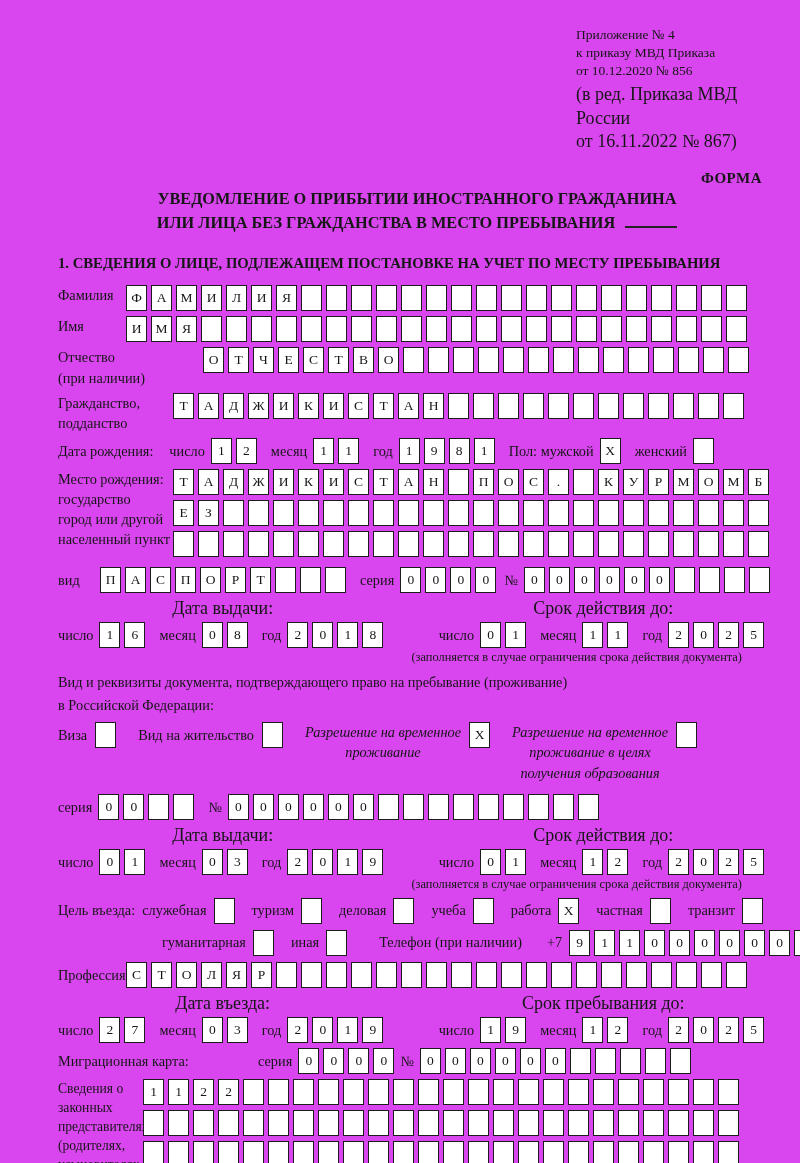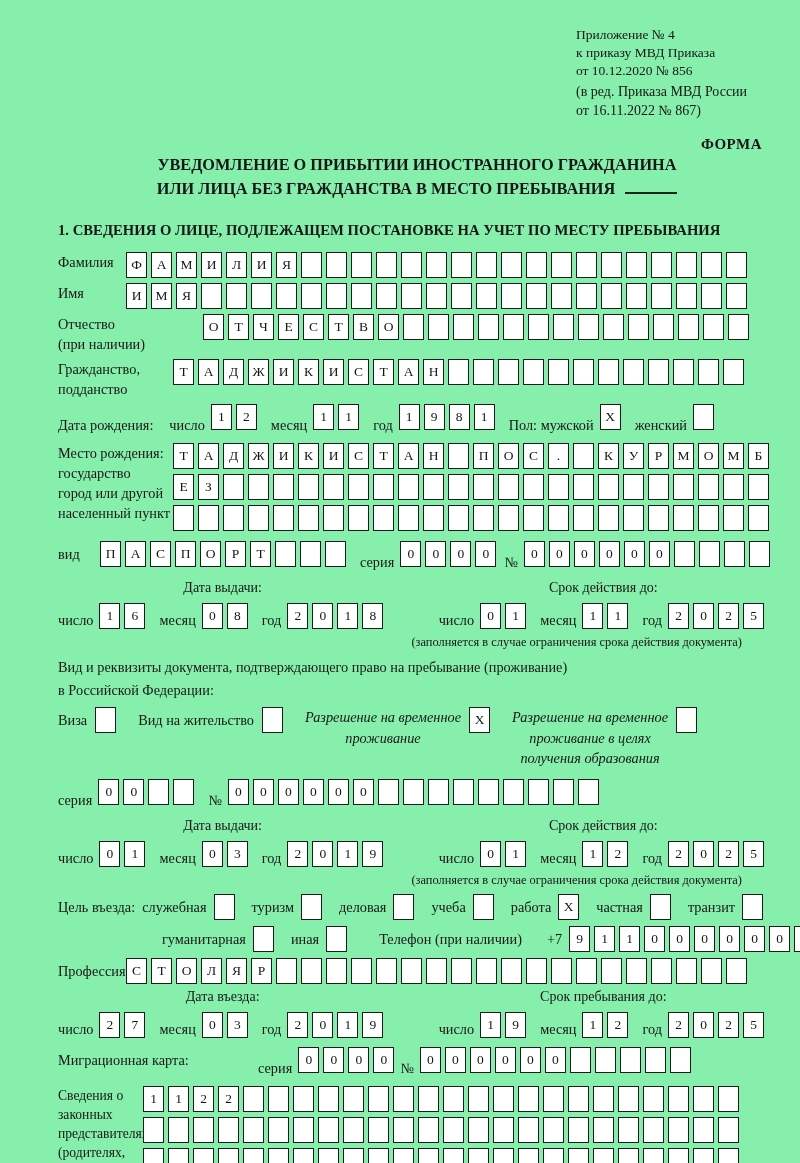--- a/index.html
+++ b/index.html
@@ -1,37 +1,37 @@
 <!DOCTYPE html>
 <html><head>
 <meta charset="utf-8">
 <style>
   html,body{margin:0;padding:0;background:#e8e8e8;}
   .page{width:800px;height:1163px;box-sizing:border-box;margin:0 auto;padding:26px 24px 10px 58px;
-        background:#86efac;font-family:"Liberation Serif","DejaVu Serif",serif;color:#161616;overflow:hidden;}
+        background:#d946ef;font-family:"Liberation Serif","DejaVu Serif",serif;color:#161616;overflow:hidden;}
   .appendix{margin-left:auto;width:200px;font-size:13.5px;line-height:1.32;}
-  .revision{margin-top:4px;font-size:14px;line-height:1.3;}
+  .revision{margin-top:4px;font-size:18px;line-height:1.3;}
   .forma{text-align:right;padding-right:14px;font-weight:bold;font-size:15px;margin-top:16px;letter-spacing:.5px;}
   .title{text-align:center;font-weight:bold;font-size:16.3px;line-height:1.5;}
   .title-underline{display:inline-block;width:52px;border-bottom:2.2px solid #222;height:2px;margin-left:10px;}
   .section-title{font-weight:bold;font-size:14.7px;margin-top:20px;margin-bottom:13px;}
   .row{display:flex;align-items:flex-start;margin-bottom:5px;font-size:14.3px;}
   .rlabel{flex:none;line-height:1.4;}
   .lw68{width:68px}.lw143{width:145px}.lw115{width:115px}.lw85{width:85px}.lw45{width:42px}.lw200{width:200px}
   .cells{display:flex;flex:none;}
   .cell{flex:none;width:21px;height:26px;box-sizing:border-box;border:1.6px solid #1c1c1c;margin-right:4px;
         display:flex;align-items:center;justify-content:center;font-size:13.5px;background:#fff;}
   .mrows .cells{margin-bottom:5px;}
-  .dlbl{white-space:nowrap;margin:8px 6px 0 10px;line-height:26px;}
+  .dlbl{white-space:nowrap;margin:0 6px 0 10px;line-height:26px;}
   .dlbl.first{margin-left:0;}
   .vgap{height:3px;}
   .doc-header{text-align:center;font-weight:bold;font-size:14px;margin:2px 30px 6px 0;}
   .dates-row{display:flex;justify-content:space-between;padding-right:8px;margin-bottom:2px;}
   .dates-half{display:flex;flex-direction:column;align-items:center;}
-  .dates-title{font-size:14px;margin-bottom:3px;}
+  .dates-title{font-size:18px;margin-bottom:3px;}
   .dates-line{display:flex;align-items:center;font-size:14.3px;}
   .note-right{text-align:right;padding-right:34px;font-size:12.4px;margin:2px 0 6px 0;}
   .para{font-size:14.3px;line-height:1.65;margin-bottom:4px;}
   .opt-row{display:flex;align-items:flex-start;margin:4px 0 10px 0;font-size:14.3px;}
   .opt{display:flex;align-items:flex-start;}
   .opt .olbl{margin-right:8px;line-height:26px;white-space:nowrap;}
   .opt .olbl-multi{text-align:center;line-height:1.45;margin-right:8px;font-style:italic;}
   .opt{margin-right:18px;}
   .purpose-line{display:flex;align-items:center;font-size:14.3px;margin-bottom:6px;}
   .plbl{white-space:nowrap;margin-right:7px;}

